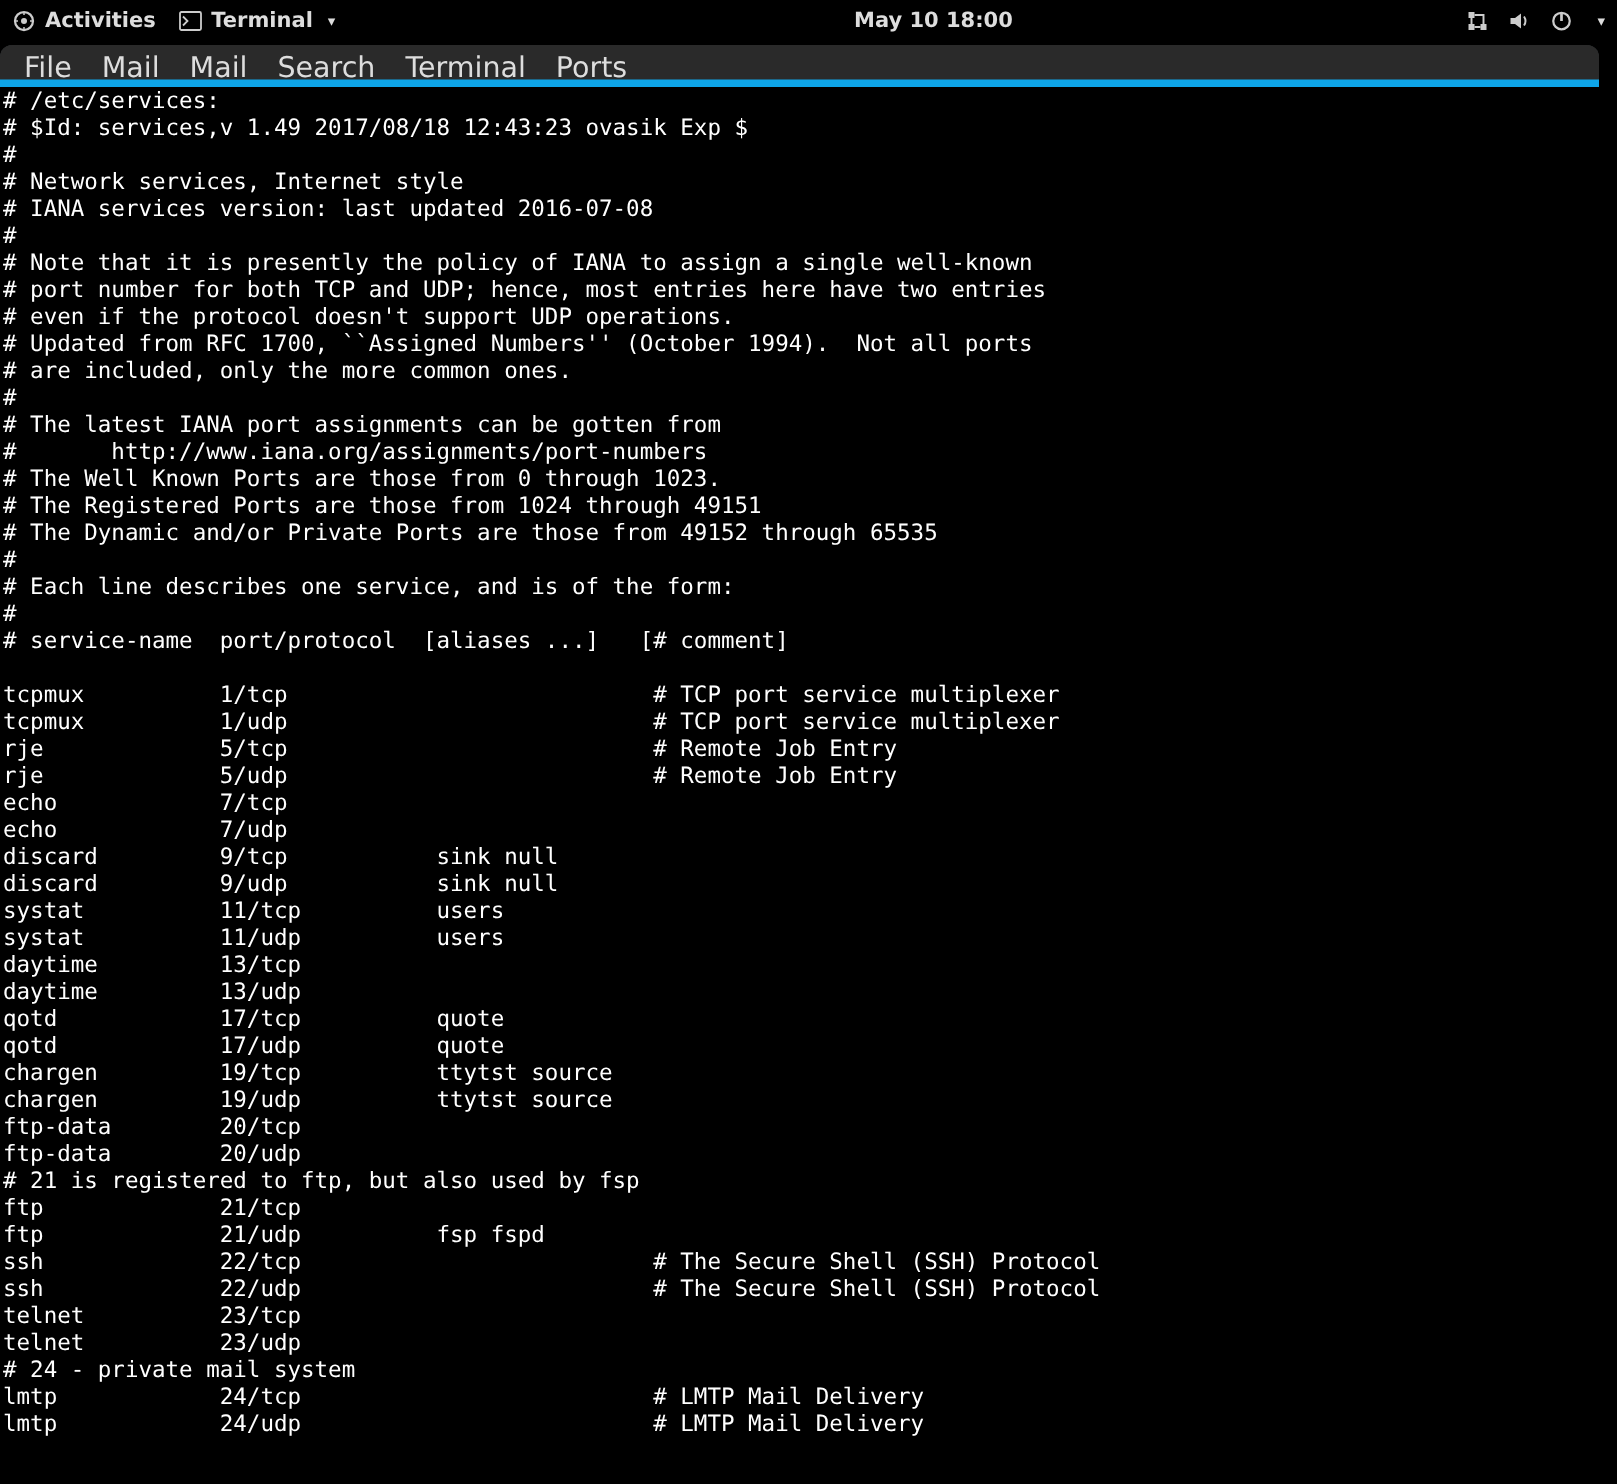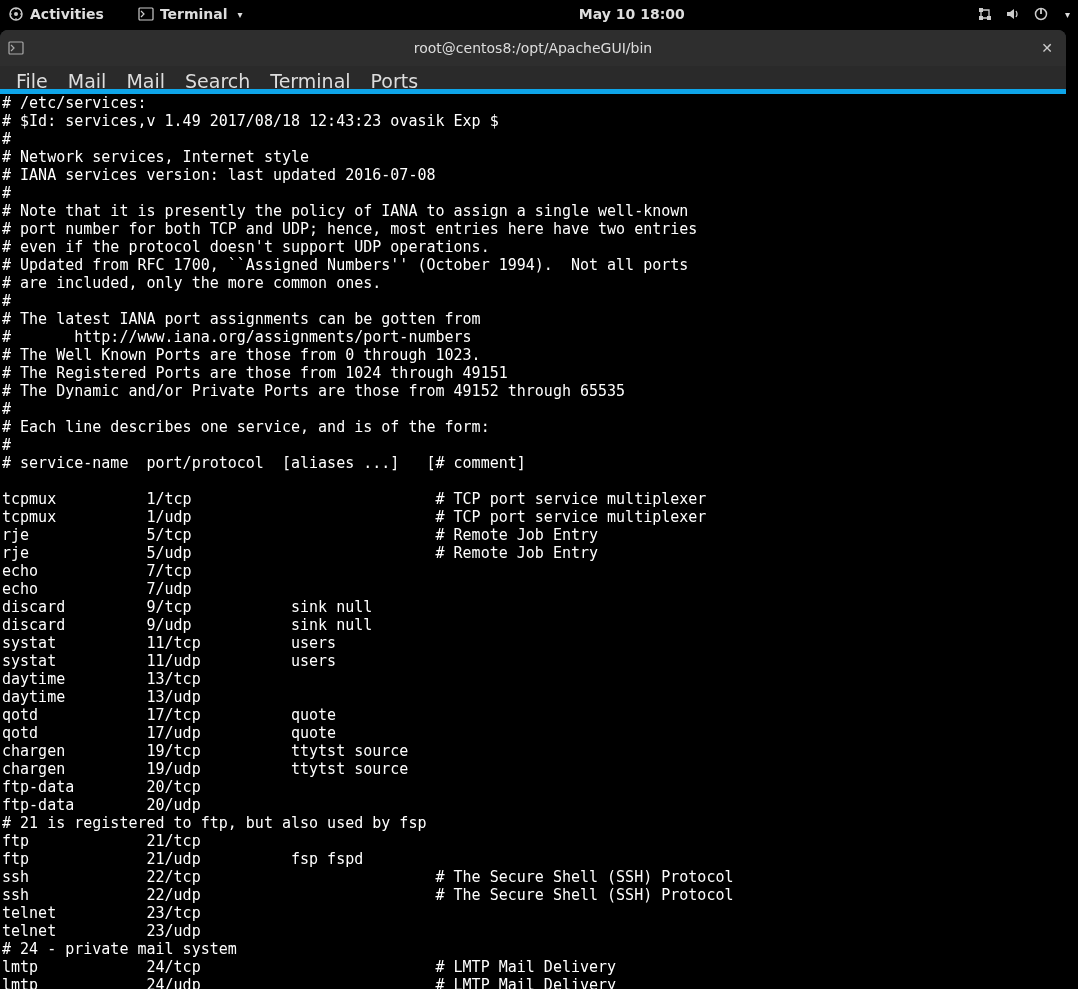--- a/index.html
+++ b/index.html
@@ -25,21 +25,21 @@
       align-items: center;
       justify-content: space-between;
       padding: 0 8px;
       font-size: 14px;
       color: #ddd;
     }
     
     .panel-left {
       display: flex;
       align-items: center;
-      gap: 34px;
+      gap: 15px;
     }
     
     .activities {
       display: flex;
       align-items: center;
       gap: 6px;
       font-weight: bold;
     }
     
     .activities-icon {
@@ -207,34 +207,20 @@
       <svg viewBox="0 0 16 16" width="16" height="16">
         <circle cx="8" cy="8" r="5.5" fill="none" stroke="#ccc" stroke-width="1.5"></circle>
         <line x1="8" y1="2" x2="8" y2="8" stroke="#ccc" stroke-width="1.8"></line>
       </svg>
     </span>
     <span class="chevron-down">▾</span>
   </div>
 </div>
 
 <div class="window">
-  <div class="titlebar">
-    <div class="titlebar-left">
-      <span class="titlebar-icon">
-        <svg viewBox="0 0 16 16" width="16" height="16">
-          <rect x="1" y="2" width="14" height="12" rx="1" fill="none" stroke="#aaa" stroke-width="1.2"></rect>
-          <path d="M3 5 L6 8 L3 11" fill="none" stroke="#aaa" stroke-width="1.2"></path>
-        </svg>
-      </span>
-    </div>
-    <div class="titlebar-title">root@centos8:/opt/ApacheGUI/bin</div>
-    <div class="titlebar-close">
-      <span>✕</span>
-    </div>
-  </div>
 
   <div class="menubar">
     <div class="menu-item">File</div>
     <div class="menu-item">Mail</div>
     <div class="menu-item">Mail</div>
     <div class="menu-item">Search</div>
     <div class="menu-item">Terminal</div>
     <div class="menu-item">Ports</div>
   </div>
 

